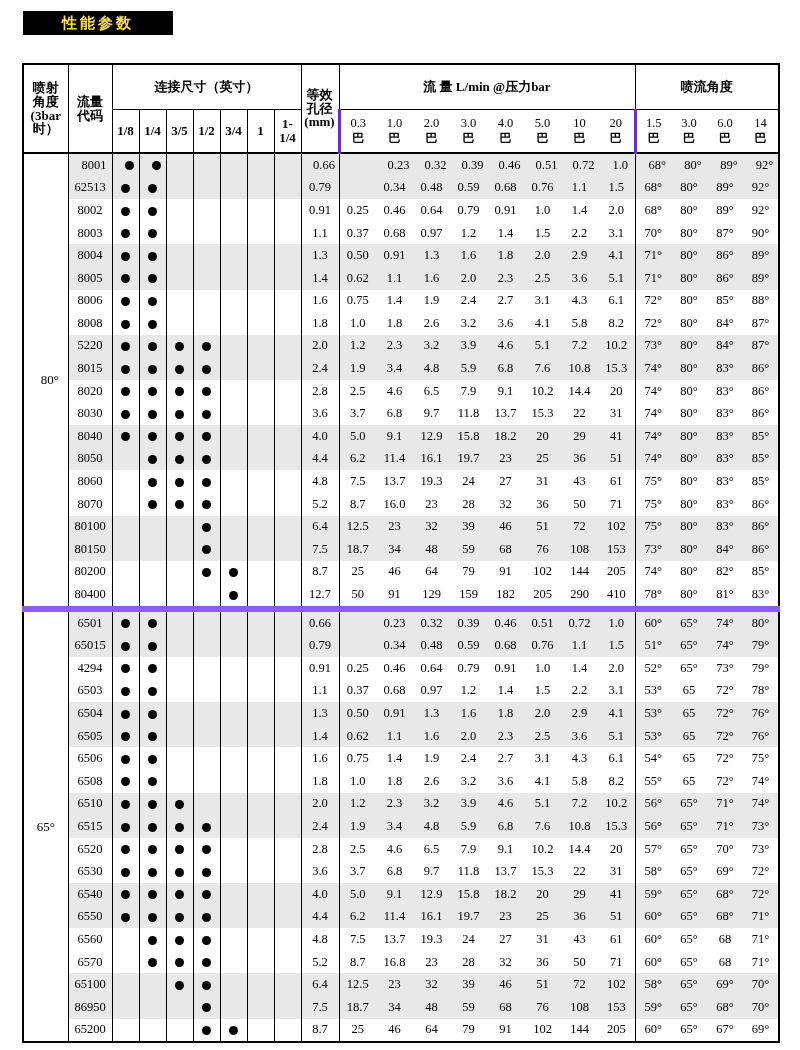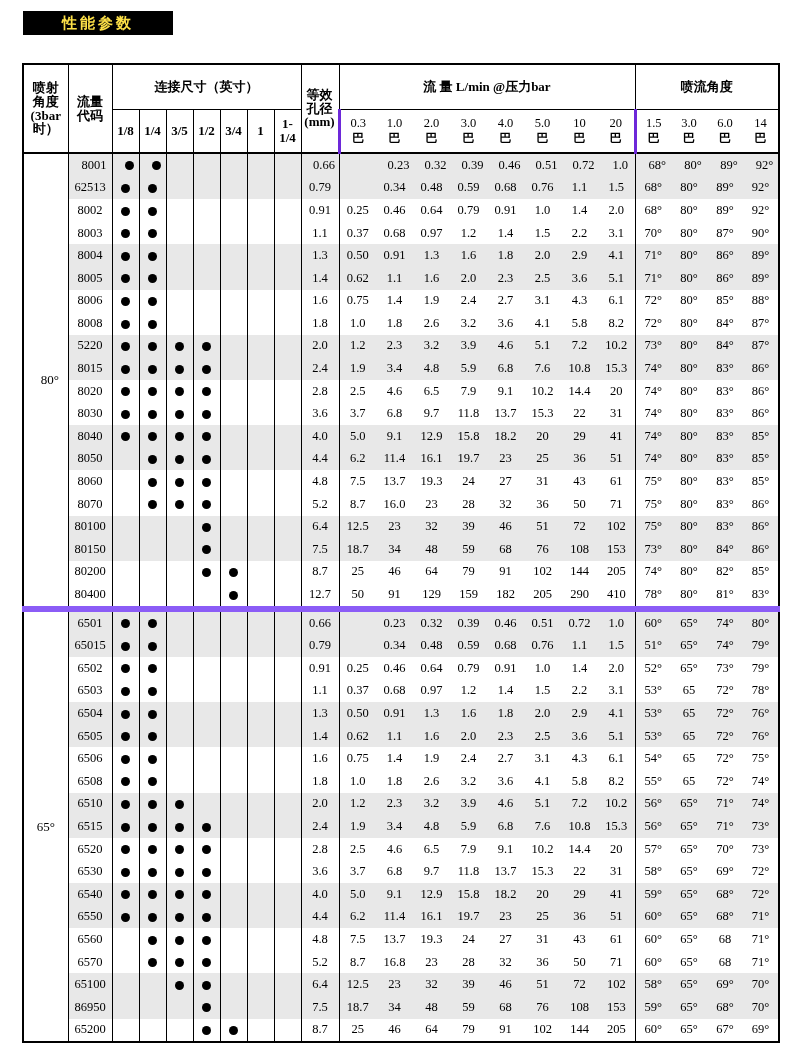--- a/index.html
+++ b/index.html
@@ -600,21 +600,21 @@
           <td>0.68</td>
           <td>0.76</td>
           <td>1.1</td>
           <td>1.5</td>
           <td class="bl">51°</td>
           <td>65°</td>
           <td>74°</td>
           <td>79°</td>
         </tr>
         <tr>
-          <td class="bl">6502</td>
+          <td class="bl">4294</td>
           <td class="bl"><span class="dot"></span></td>
           <td class="bl"><span class="dot"></span></td>
           <td class="bl"></td>
           <td class="bl"></td>
           <td class="bl"></td>
           <td class="bl"></td>
           <td class="bl"></td>
           <td class="bl">0.91</td>
           <td class="bl">0.25</td>
           <td>0.46</td>

